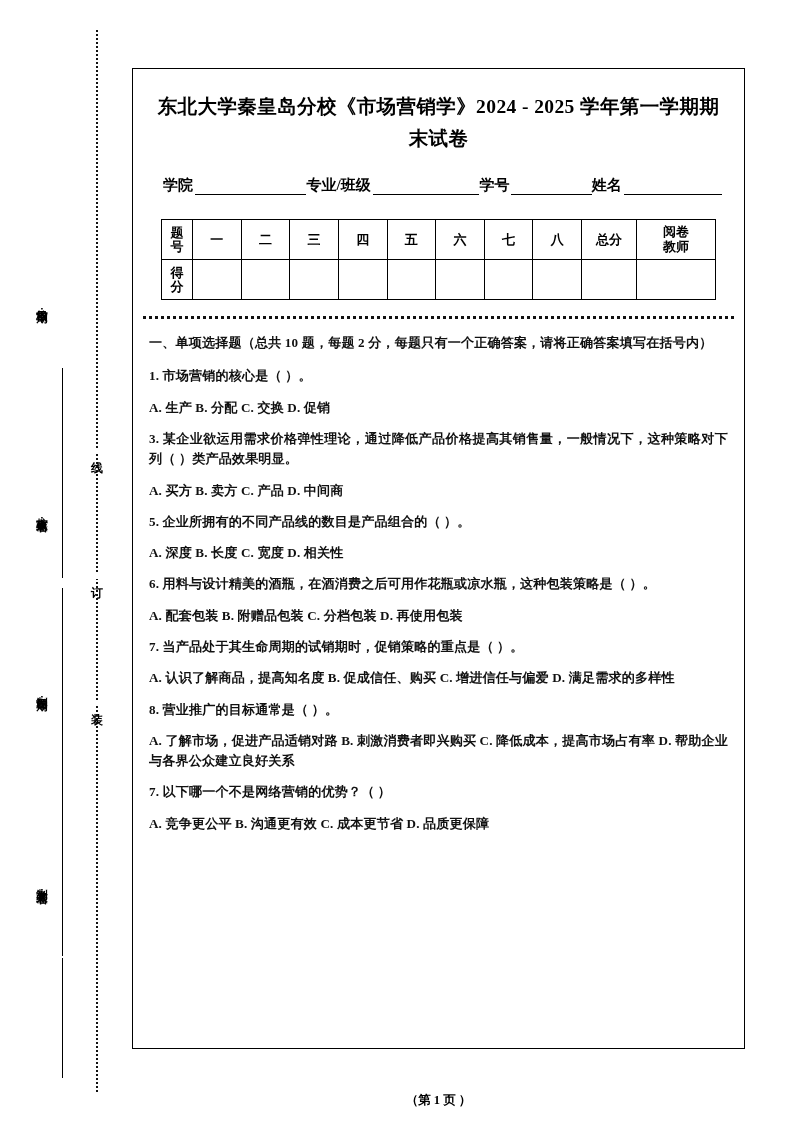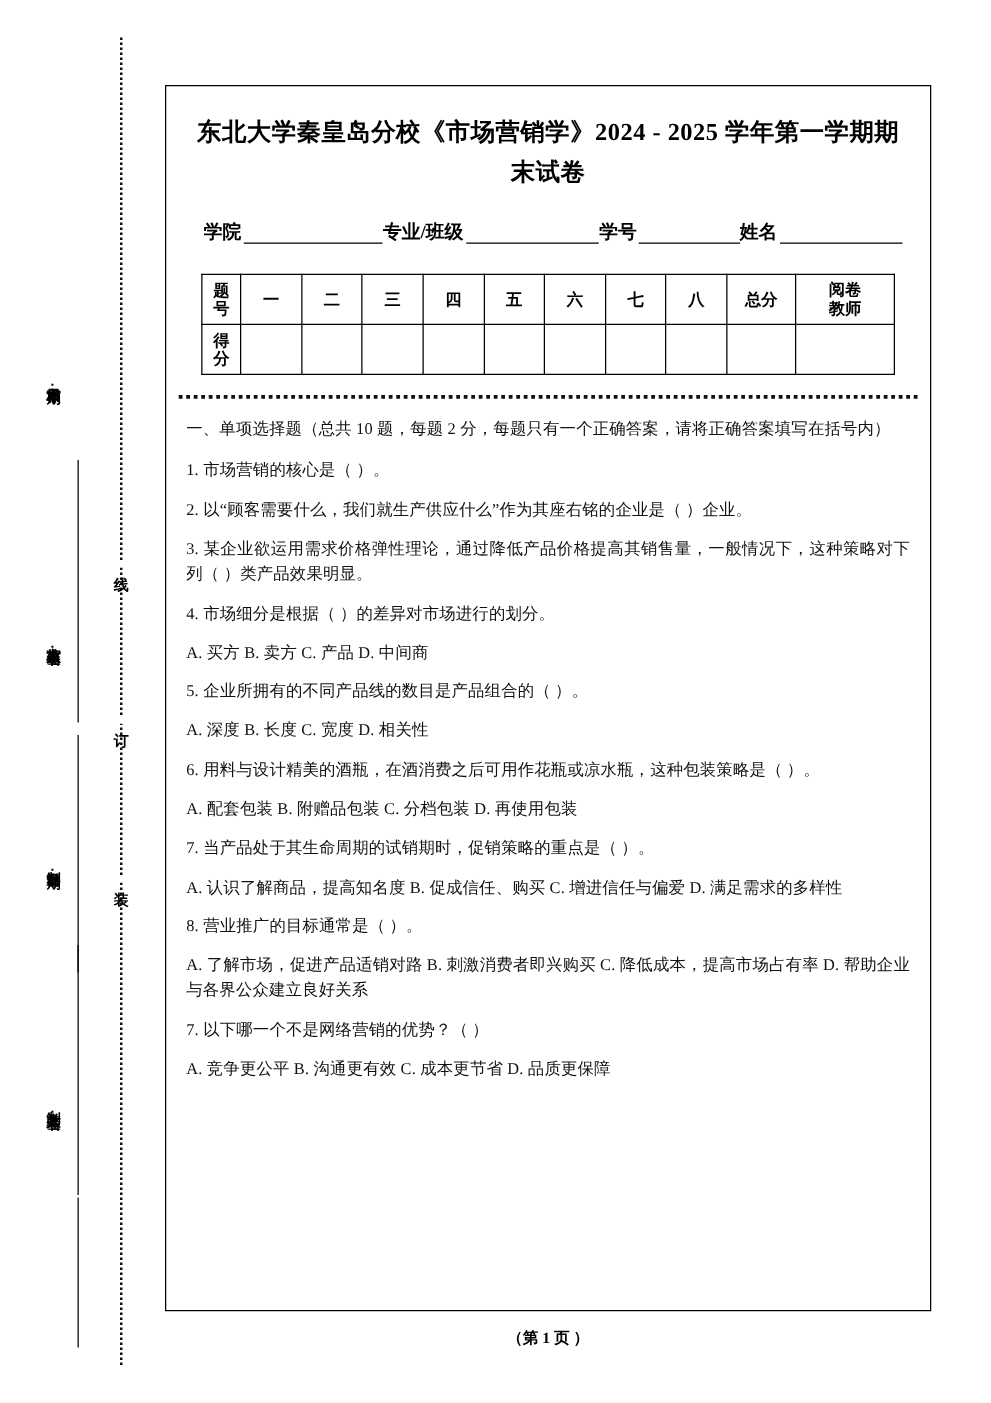--- a/index.html
+++ b/index.html
@@ -151,29 +151,30 @@
     margin: 14px 16px 0 16px;
     font-family: "Liberation Serif", "DejaVu Serif", serif;
     font-size: 13.1px;
     line-height: 1.55;
     color: #111;
   }
   .para {
     margin: 0 0 11px 0;
     text-align: justify;
     letter-spacing: 0.15px;
+    font-weight: bold;
   }
   .para.section-head { margin-bottom: 13px; }
   .para.options { }
 
   
   .footer {
     position: absolute;
     left: 132px;
-    top: 1062px;
+    top: 1092px;
     width: 613px;
     text-align: center;
     font-size: 12.5px;
     font-weight: 700;
     font-family: "Liberation Serif", "DejaVu Serif", serif;
   }
 </style>
 </head>
 <body>
 
@@ -254,26 +255,25 @@
     </tbody>
       </table>
   </div>
 
   <div class="dot-divider"></div>
 
   <div class="body">
     <p class="para section-head">一、单项选择题（总共 10 题，每题 2 分，每题只有一个正确答案，请将正确答案填写在括号内）</p>
 
     <p class="para">1.  市场营销的核心是（   ）。</p>
-
-    <p class="para">2.  以“顾客需要什么，我们就生产供应什么”作为其座右铭的企业是（   ）企业。</p>
+    <p class="para options">A.  生产   B.  分配   C.  交换   D.  促销</p>
+
 
     <p class="para">3.  某企业欲运用需求价格弹性理论，通过降低产品价格提高其销售量，一般情况下，这种策略对下列（   ）类产品效果明显。</p>
 
-    <p class="para">4.  市场细分是根据（   ）的差异对市场进行的划分。</p>
     <p class="para options">A.  买方   B.  卖方   C.  产品   D.  中间商</p>
 
     <p class="para">5.  企业所拥有的不同产品线的数目是产品组合的（   ）。</p>
     <p class="para options">A.  深度   B.  长度   C.  宽度   D.  相关性</p>
 
     <p class="para">6.  用料与设计精美的酒瓶，在酒消费之后可用作花瓶或凉水瓶，这种包装策略是（   ）。</p>
     <p class="para options">A.  配套包装   B.  附赠品包装   C.  分档包装   D.  再使用包装</p>
 
     <p class="para">7.  当产品处于其生命周期的试销期时，促销策略的重点是（   ）。</p>
     <p class="para options">A.  认识了解商品，提高知名度   B.  促成信任、购买   C.  增进信任与偏爱   D.  满足需求的多样性</p>

